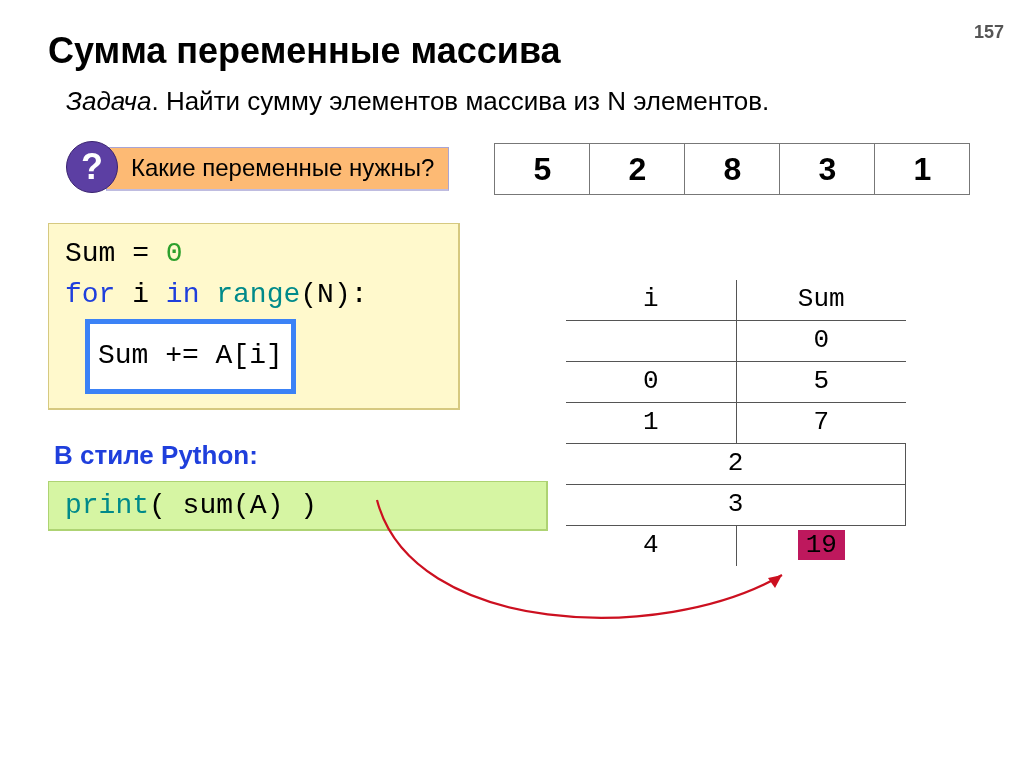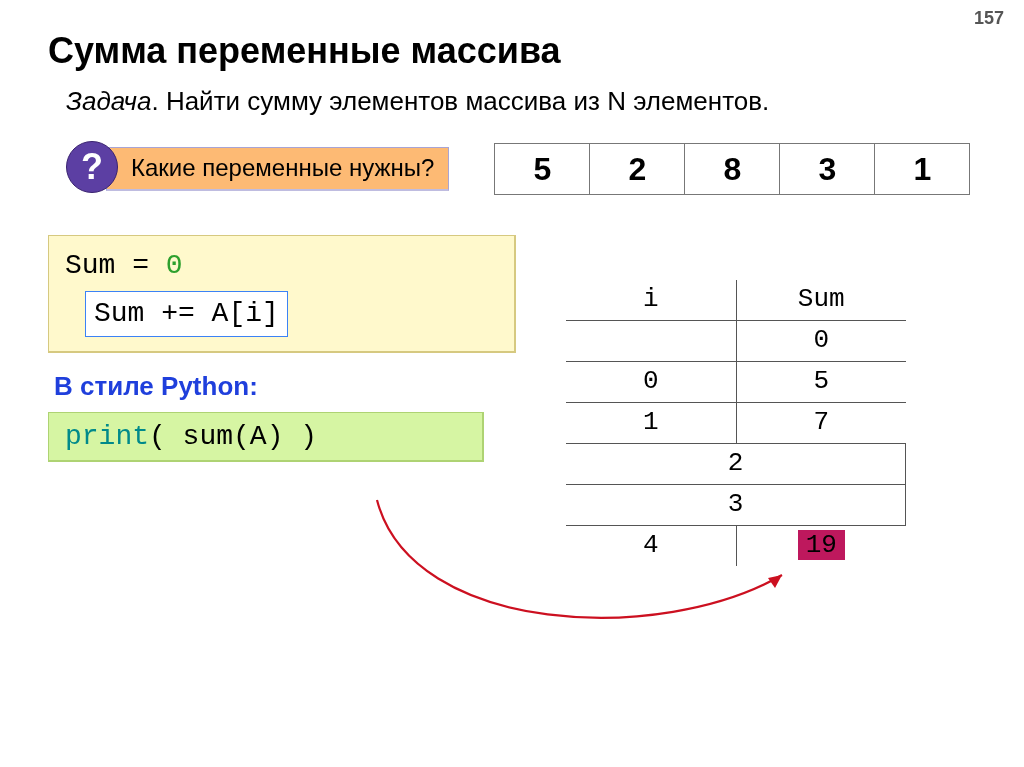--- a/index.html
+++ b/index.html
@@ -4,21 +4,21 @@
 <style>
   * { box-sizing: border-box; margin: 0; padding: 0; }
   body {
     width: 1024px; height: 767px;
     background: #fff;
     font-family: Arial, sans-serif;
     position: relative;
     padding: 30px 48px;
   }
   .page-no {
-    position: absolute; top: 8px; right: 20px;
+    position: absolute; top: 22px; right: 20px;
     font-size: 18px; font-weight: bold; color: #555;
   }
   h1 { font-size: 36px; font-weight: bold; color: #000; margin-bottom: 12px; }
   .task {
     font-size: 26px; color: #000; margin: 0 0 28px 18px;
     line-height: 1.35;
   }
   .task .i { font-style: italic; text-align: right; }
   .row1 { display: flex; align-items: flex-start; gap: 36px; }
   .q-wrap { display: flex; align-items: flex-start; margin-left: 18px; }
@@ -38,46 +38,46 @@
   }
   .arr-cell {
     width: 96px; height: 52px; border: 1px solid #777;
     font-size: 32px; font-weight: bold; display: flex;
     align-items: center; justify-content: center;
     margin-left: -1px; background: #fff;
   }
   .code-box {
     font-family: "Courier New", monospace; font-size: 28px; line-height: 1.45;
     background: #fff9cc; border: 1px solid #d6c980; border-right: 2px solid #d6c980; border-bottom: 2px solid #d6c980;
-    padding: 10px 16px; margin: 40px 0 0 0; width: 468px;
+    padding: 10px 16px; margin: 28px 0 0 0; width: 412px;
   }
   .kw-blue { color: #1f3fdc; }
   .kw-teal { color: #008a8a; }
   .num-lit { color: #2da02d; }
   .inner-white {
-    background: #fff; border: 1px solid #3b82f6; padding: 2px 8px; display: inline-block; margin: 4px 0 4px 20px;
+    background: #fff; border: 5px solid #3b82f6; padding: 12px 8px; display: inline-block; margin: 4px 0 4px 20px;
   }
   .trace {
     position: absolute; left: 566px; top: 280px; width: 340px;
     font-family: "Courier New", monospace; font-size: 26px;
   }
   .trace-hdr { display: flex; }
   .trace-hdr div { flex: 1; text-align: center; padding: 4px 0 6px; }
   .trace-hdr .col-i { border-right: 1px solid #555; }
   .trace-row { display: flex; }
   .trace-row div { flex: 1; text-align: center; padding: 4px 0 6px; border-top: 1px solid #555; }
   .trace-row .col-i { border-right: 1px solid #555; }
   .hi-green { background: #be185d; display: inline-block; padding: 0 8px; position: relative; z-index: 3; }
   .python-style {
-    color: #1f3fdc; font-size: 26px; font-weight: bold; margin: 18px 0 10px 6px;
+    color: #1f3fdc; font-size: 26px; font-weight: bold; margin: 30px 0 10px 6px;
   }
   .code-green {
     font-family: "Courier New", monospace; font-size: 28px;
     background: #d6f5a3; border: 1px solid #aed373; border-right: 2px solid #aed373; border-bottom: 2px solid #aed373;
-    padding: 8px 16px; width: 436px;
+    padding: 8px 16px; width: 500px;
   }
   svg.arrow { position: absolute; left: 372px; top: 495px; width: 480px; height: 185px; pointer-events: none; z-index: 2;}
 </style>
 </head>
 <body>
 
 <div class="page-no">157</div>
 
 <h1>Сумма переменные массива</h1>
 
@@ -94,20 +94,23 @@
     <div class="arr-cell">5</div>
     <div class="arr-cell">2</div>
     <div class="arr-cell">8</div>
     <div class="arr-cell">3</div>
     <div class="arr-cell">1</div>
   </div>
 </div>
 
 <div class="code-box">
   <div><span>Sum = </span><span class="num-lit">0</span></div>
+  <div>
+    <span class="kw-blue">for</span><span> i </span><span class="kw-blue">in</span><span class="kw-teal"> range</span><span>(N):</span>
+  </div>
   <div class="inner-white">Sum += A[i]</div>
 </div>
 
 <div class="trace">
   <div class="trace-hdr">
     <div class="col-i">i</div>
     <div>Sum</div>
   </div>
   <div class="trace-row">
       <div class="col-i"></div>

